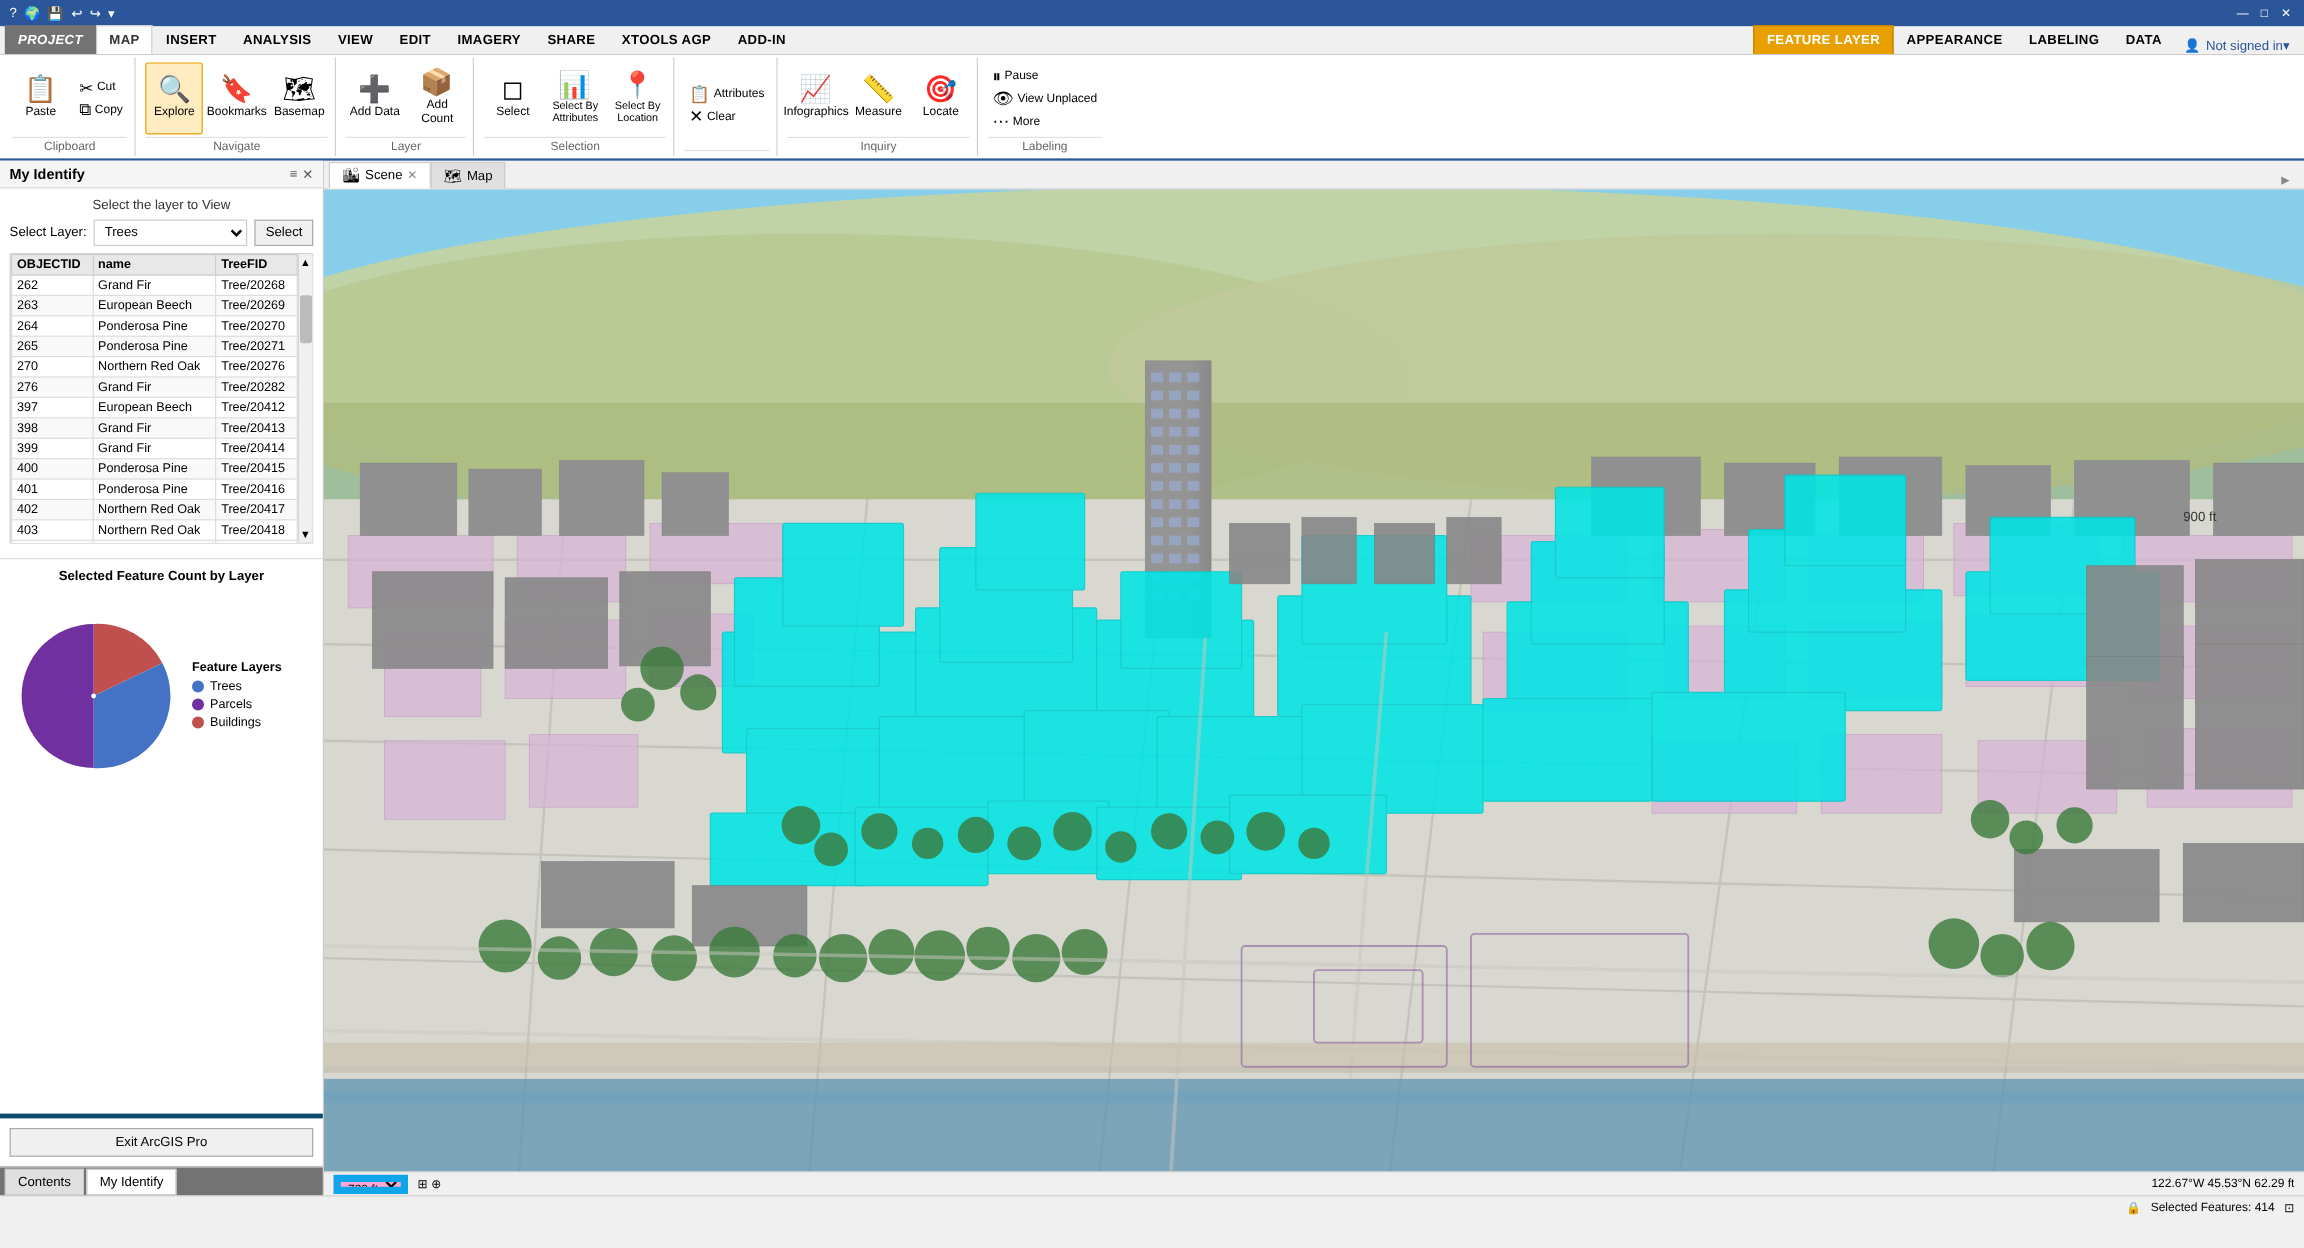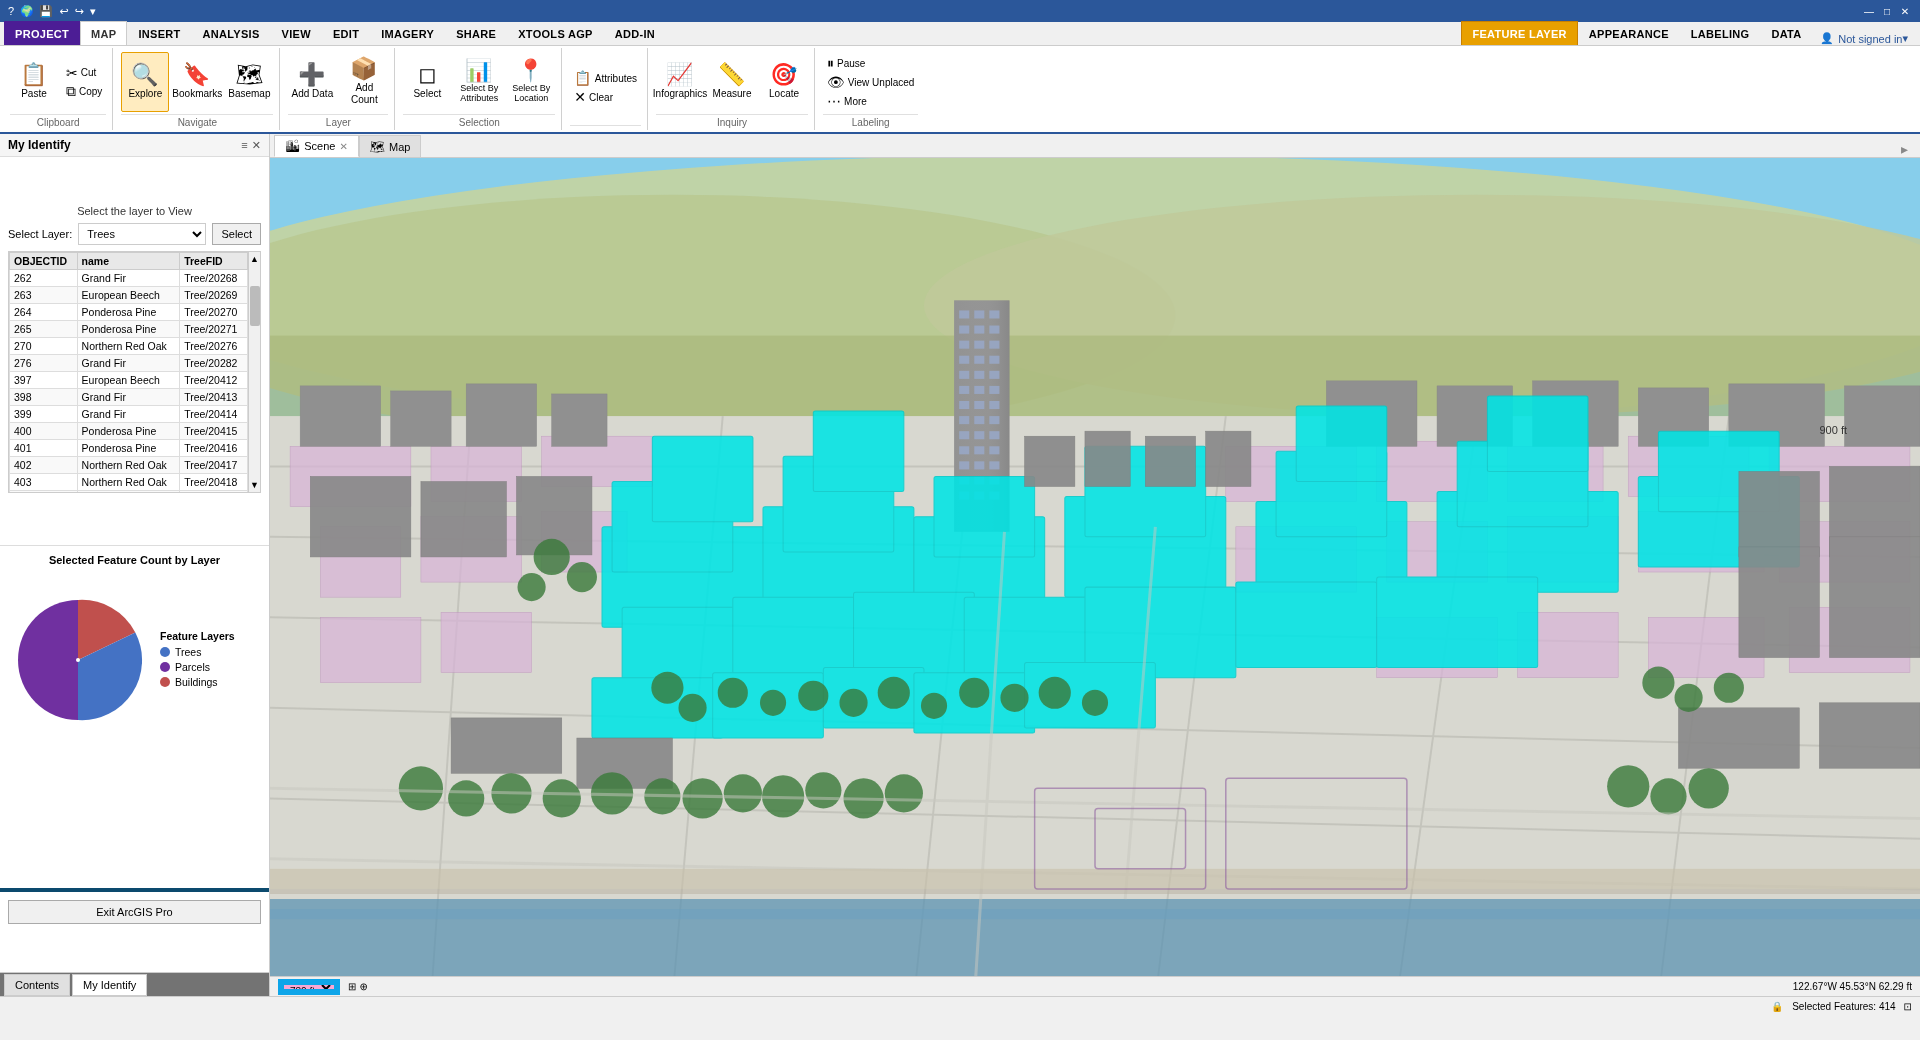--- a/index.html
+++ b/index.html
@@ -106,21 +106,20 @@
       height: calc(1040px - 22px - 20px - 24px - 88px - 24px);
     }
 
     
     .left-panel {
       width: 270px;
       background: white;
       border-right: 1px solid #ccc;
       display: flex;
       flex-direction: column;
-      gap: 40px;
     }
     .panel-header {
       display: flex;
       align-items: center;
       justify-content: space-between;
       padding: 4px 8px;
       background: #f5f5f5;
       border-bottom: 1px solid #ddd;
     }
     .panel-title { font-weight: bold; font-size: 12px; }
@@ -336,21 +335,21 @@
     <span>▾</span>
   </div>
   <div class="title-bar-right">
     <span class="title-btn">—</span>
     <span class="title-btn">□</span>
     <span class="title-btn">✕</span>
   </div>
 </div>
 
 <div style="display:flex; background:#f0f0f0; border-bottom:1px solid #ccc; height:24px; align-items:flex-end; padding: 0 4px 0 4px;">
-  <div class="ribbon-tab" style="background:#4c1d95;color:white;">PROJECT</div>
+  <div class="ribbon-tab" style="background:#737373;color:white;font-style:italic;">PROJECT</div>
   <div class="ribbon-tab active">MAP</div>
   <div class="ribbon-tab">INSERT</div>
   <div class="ribbon-tab">ANALYSIS</div>
   <div class="ribbon-tab">VIEW</div>
   <div class="ribbon-tab">EDIT</div>
   <div class="ribbon-tab">IMAGERY</div>
   <div class="ribbon-tab">SHARE</div>
   <div class="ribbon-tab">XTOOLS AGP</div>
   <div class="ribbon-tab">ADD-IN</div>
   <div style="flex:1;"></div>

